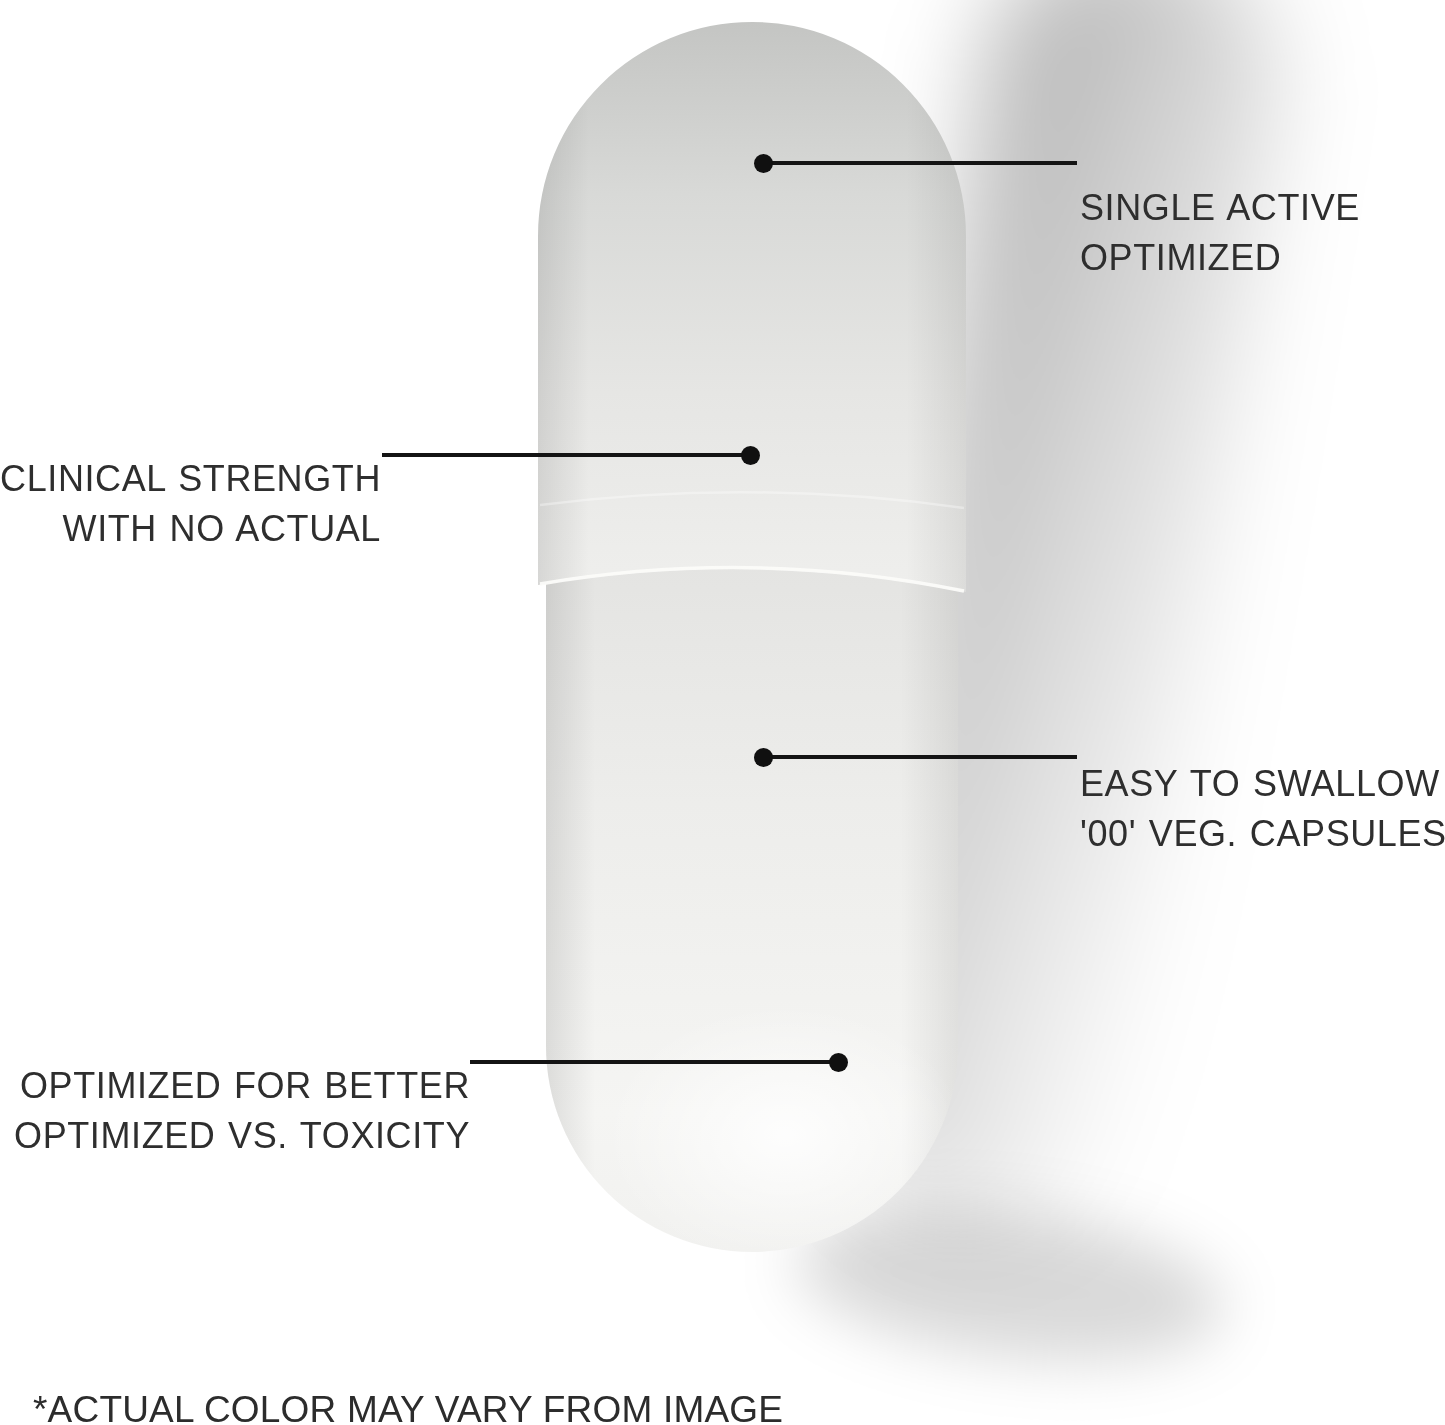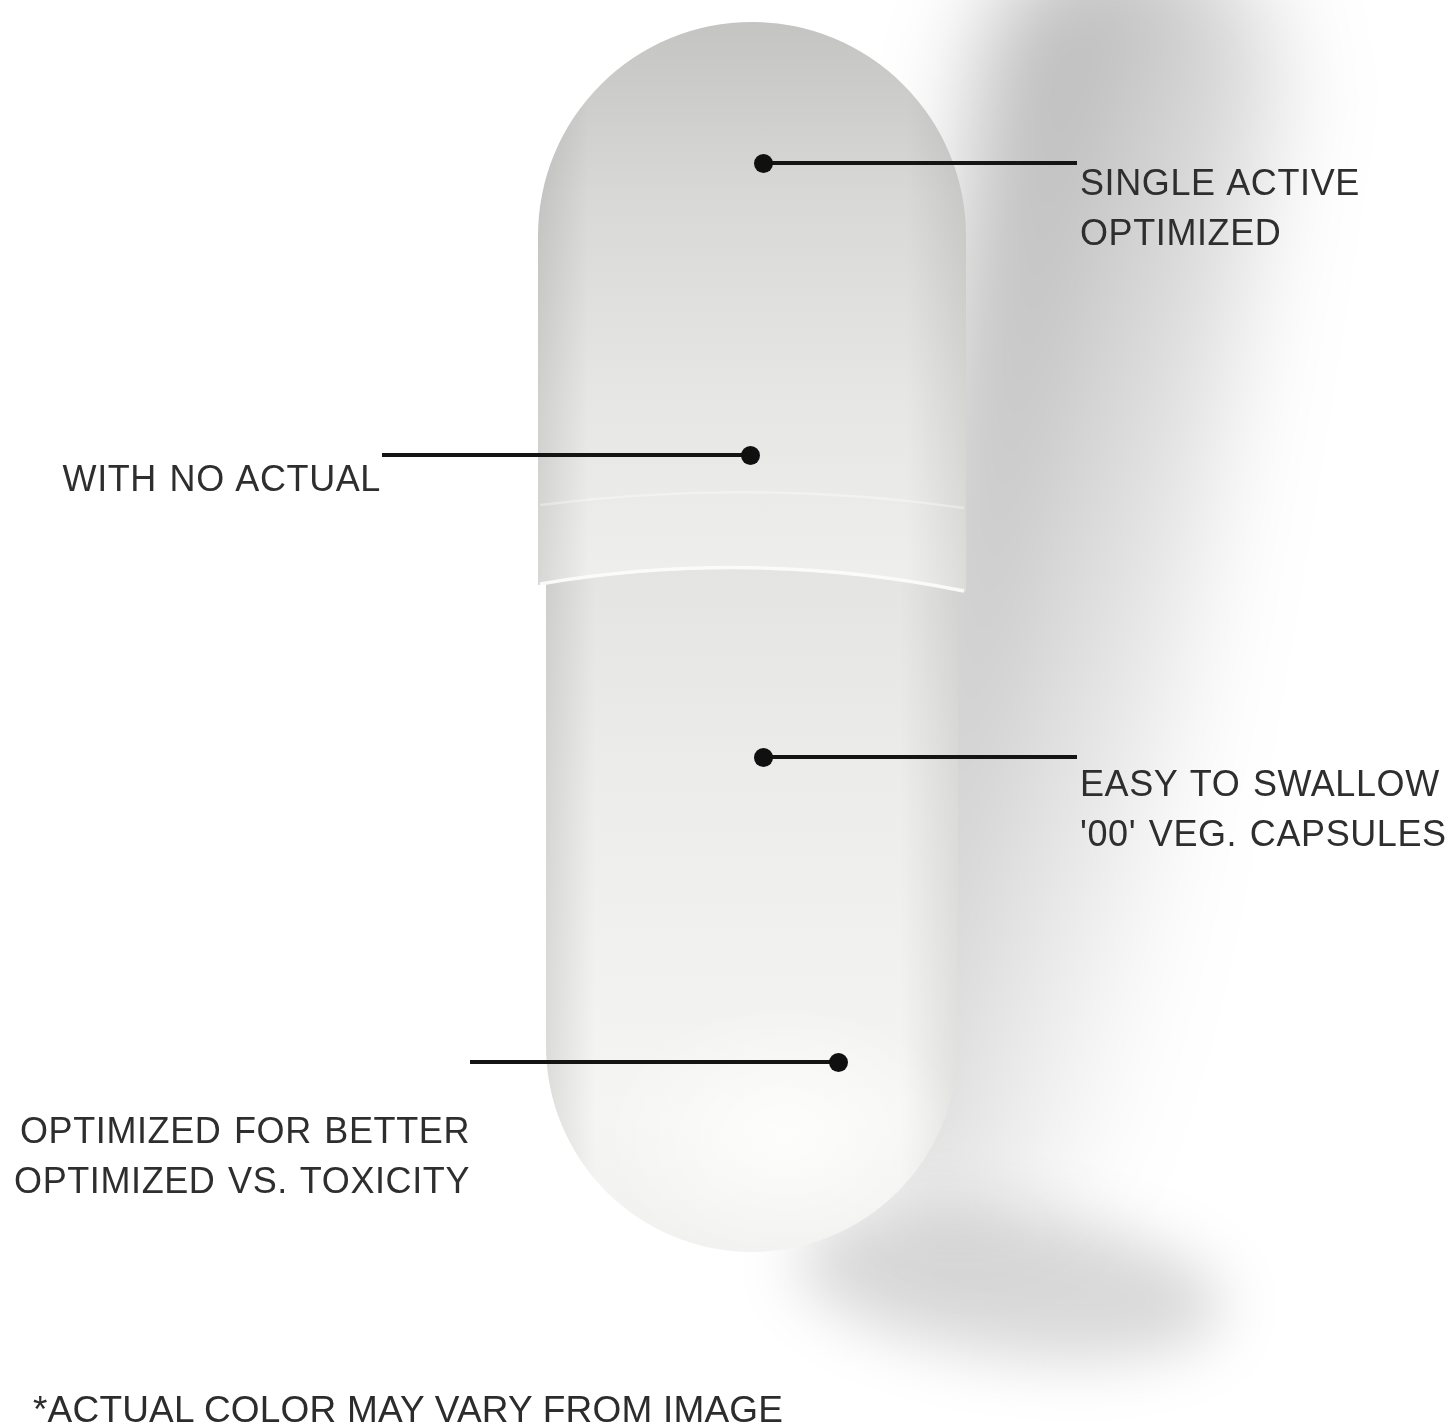--- a/index.html
+++ b/index.html
@@ -30,33 +30,33 @@
   .pointer-dot  { position:absolute; width:19px; height:19px; border-radius:50%; background:#101010; }
 
   .label {
     position:absolute; color:#2e2e2e; font-size:36px; line-height:50px;
     letter-spacing:0.6px; word-spacing:2px; font-weight:400; white-space:nowrap;
   }
   .label.right-al { text-align:right; }
 
   .line1-l { top:161px;  left:763px; width:314px; }
   .dot-1   { top:153.5px; left:753.5px; }
-  .lbl-1   { top:158px;  left:1080px; }
+  .lbl-1   { top:183px;  left:1080px; }
 
   .line2-l { top:453px;  left:382px; width:368px; }
   .dot-2   { top:445.5px; left:740.5px; }
   .lbl-2   { top:454px;  left:0px; width:381px; }
 
   .line3-l { top:755px;  left:763px; width:314px; }
   .dot-3   { top:747.5px; left:753.5px; }
   .lbl-3   { top:759px;  left:1080px; }
 
   .line4-l { top:1060px; left:470px; width:368px; }
   .dot-4   { top:1052.5px; left:828.5px; }
-  .lbl-4   { top:1061px; left:0px; width:470px;margin-top:45px; }
+  .lbl-4   { top:1061px; left:0px; width:470px; }
 
   .disclaimer {
     position:absolute; left:33px; top:1389px; color:#2c2c2c;
     font-size:37px; letter-spacing:0.2px; white-space:nowrap; font-weight:400;
   }
 </style>
 </head>
 <body>
 
 <div class="stage">
@@ -110,20 +110,21 @@
   <div class="pointer-line line1-l"></div>
   <div class="pointer-dot dot-1"></div>
   <div class="label lbl-1">
     <div>SINGLE ACTIVE</div>
     <div>OPTIMIZED</div>
   </div>
 
   <div class="pointer-line line2-l"></div>
   <div class="pointer-dot dot-2"></div>
   <div class="label right-al lbl-2">
+    <div>CLINICAL STRENGTH</div>
     <div>WITH NO ACTUAL</div>
   </div>
 
   <div class="pointer-line line3-l"></div>
   <div class="pointer-dot dot-3"></div>
   <div class="label lbl-3">
     <div>EASY TO SWALLOW</div>
     <div>'00' VEG. CAPSULES</div>
   </div>
 

